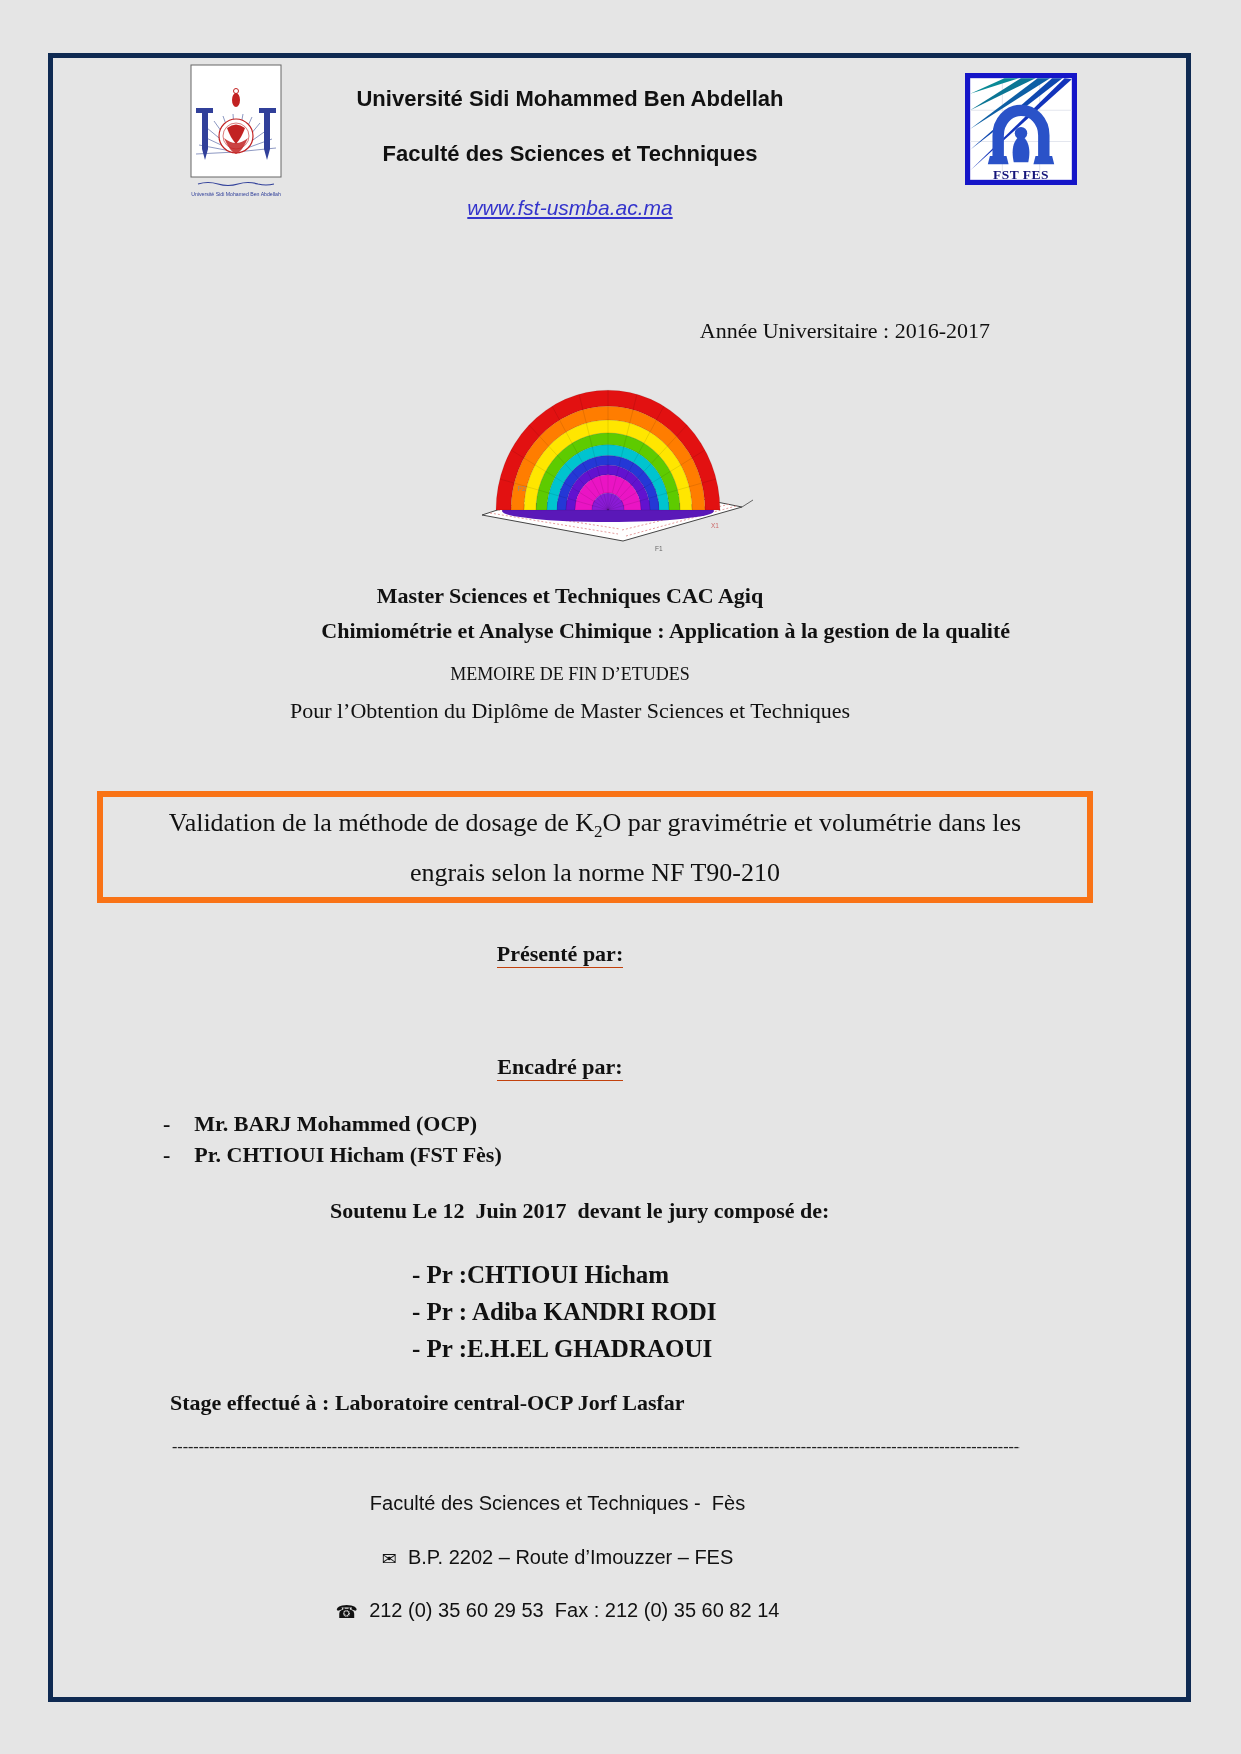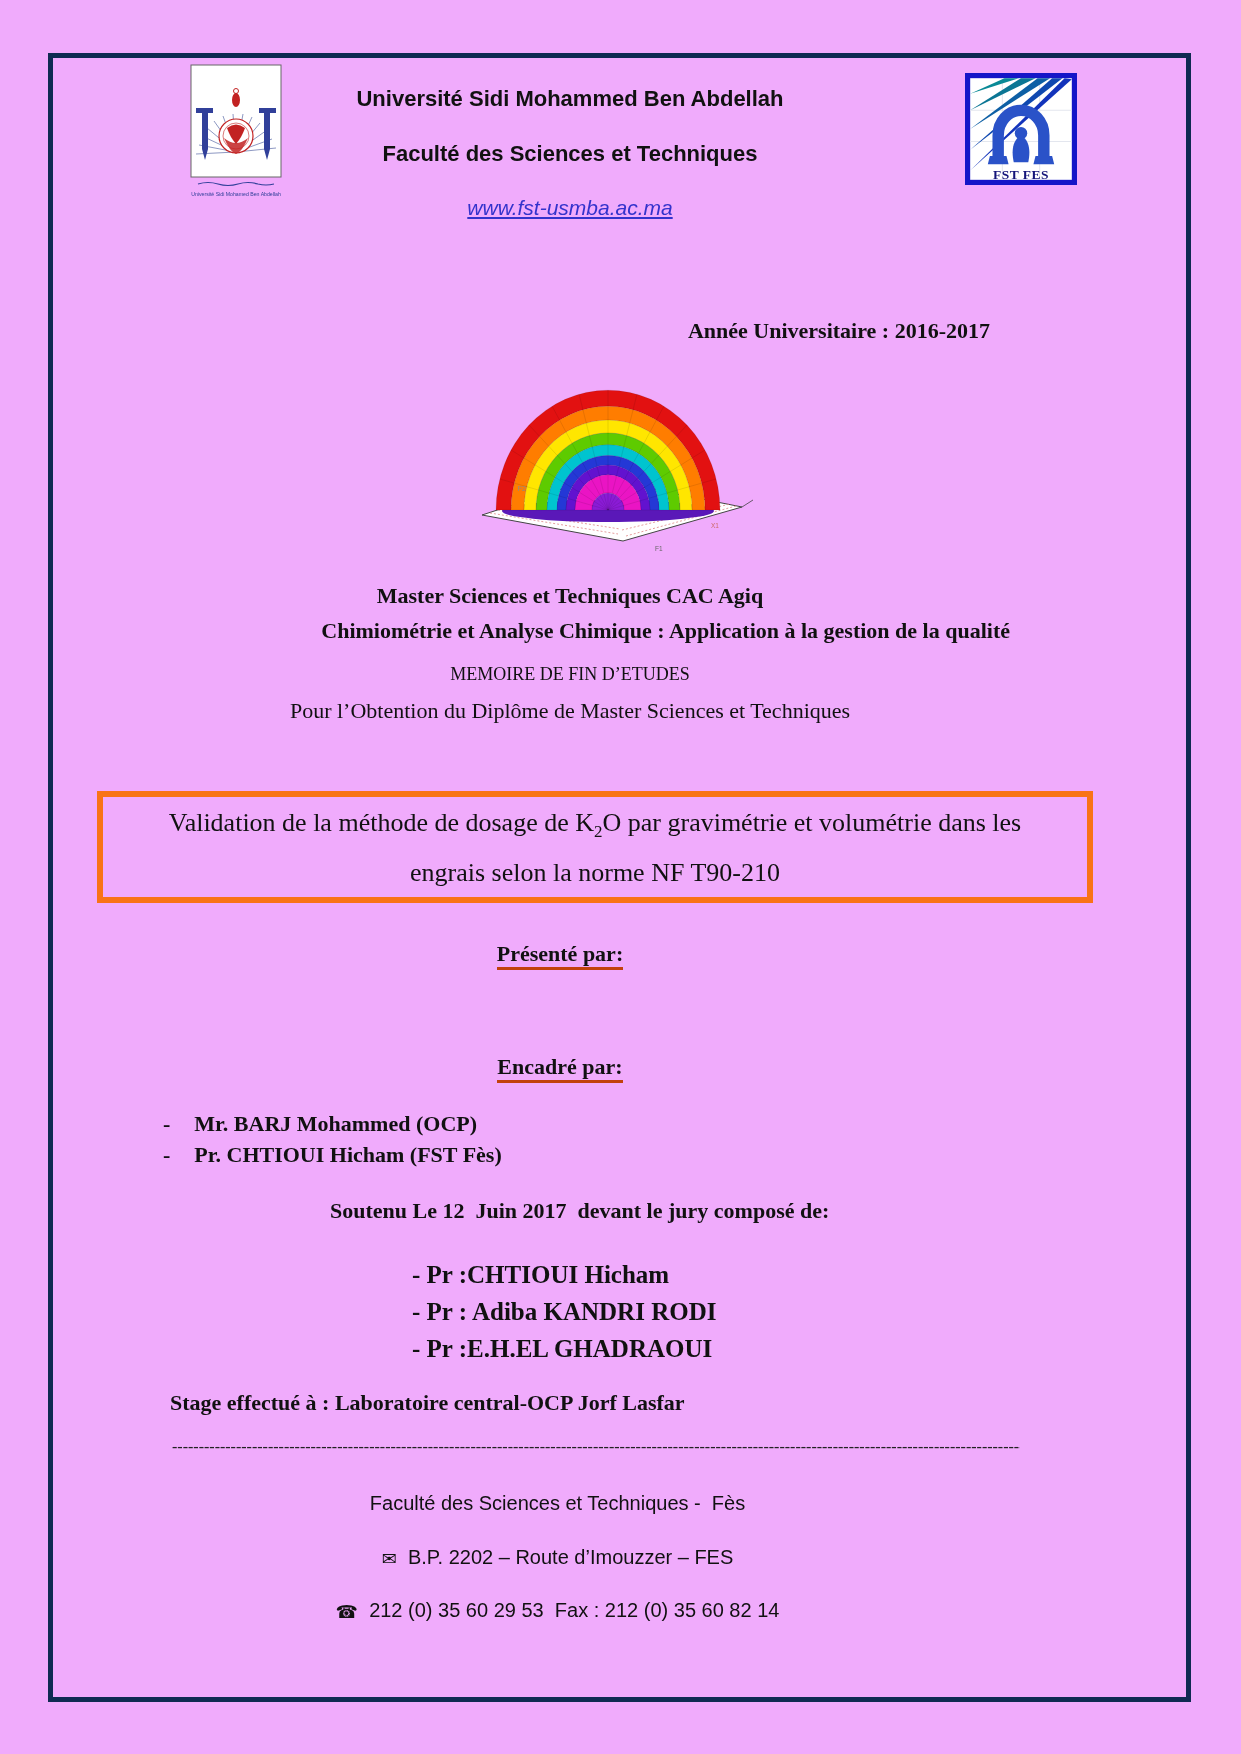--- a/index.html
+++ b/index.html
@@ -1,45 +1,45 @@
 <!DOCTYPE html>
 <html><head>
 <meta charset="utf-8">
 <style>
   html,body{margin:0;padding:0;background:#fff;}
-  .page{position:relative;width:1241px;height:1754px;background:#f0abfc;overflow:hidden;
+  .page{position:relative;width:1241px;height:1754px;background:#e5e5e5;overflow:hidden;
         font-family:"Liberation Serif",serif;color:#111;}
   .frame{position:absolute;left:48px;top:53px;width:1133px;height:1639px;
          border:5px solid #0f2a52;}
   .abs{position:absolute;}
   .ctr{text-align:center;}
   .pre{white-space:pre;}
   .sans{font-family:"Liberation Sans",sans-serif;}
   .logo-left{position:absolute;left:190px;top:63px;width:92px;height:140px;}
   .logo-right{position:absolute;left:965px;top:73px;width:112px;height:112px;}
   .hdr-uni{left:300px;top:86px;width:540px;font-family:"Liberation Sans",sans-serif;
            font-weight:bold;font-size:22px;}
   .hdr-fac{left:300px;top:141px;width:540px;font-family:"Liberation Sans",sans-serif;
            font-weight:bold;font-size:22px;}
   .website{left:300px;top:196px;width:540px;}
   .website a{color:#3333cc;font-family:"Liberation Sans",sans-serif;font-style:italic;
              font-size:21px;text-decoration:underline;cursor:pointer;}
-  .annee{left:600px;top:318px;width:390px;text-align:right;font-weight:bold;font-size:22px;}
+  .annee{left:600px;top:318px;width:390px;text-align:right;font-weight:normal;font-size:22px;}
   .figure{position:absolute;left:468px;top:360px;width:285px;height:196px;}
   .prog1{left:130px;top:583px;width:880px;font-weight:bold;font-size:22px;}
   .prog2{left:130px;top:618px;width:880px;font-weight:bold;font-size:22px;text-align:right;}
   .memoire{left:130px;top:664px;width:880px;font-size:18px;}
   .diplome{left:130px;top:698px;width:880px;font-size:22px;}
   .title-box{left:97px;top:791px;width:984px;height:100px;border:6px solid #f97316;
              text-align:center;font-size:26px;}
   .tb-line1{position:absolute;left:0;top:11px;width:100%;}
   .tb-line2{position:absolute;left:0;top:61px;width:100%;}
   .tb-line1 sub{font-size:17px;}
   .presente{left:120px;top:941px;width:880px;font-weight:bold;font-size:22px;}
-  .u-line{border-bottom:3px solid #c2410c;padding-bottom:1px;}
+  .u-line{border-bottom:1px solid #c2410c;padding-bottom:1px;}
   .kasmi{left:120px;top:999px;width:880px;font-size:21px;}
   .encadre{left:120px;top:1054px;width:880px;font-weight:bold;font-size:22px;}
   .sup-list{left:163px;top:1108px;width:700px;font-weight:bold;font-size:22px;}
   .sup-row{display:flex;gap:24px;line-height:31px;}
   .soutenu{left:330px;top:1198px;font-weight:bold;font-size:22px;}
   .jury{left:412px;top:1256px;font-weight:bold;font-size:25px;line-height:37px;}
   .stage{left:170px;top:1390px;font-weight:bold;font-size:22px;}
   .separator{left:172px;top:1438px;width:848px;height:24px;overflow:hidden;
              white-space:nowrap;font-size:16px;color:#222;}
   .f1{left:100px;top:1492px;width:915px;font-size:20px;}

